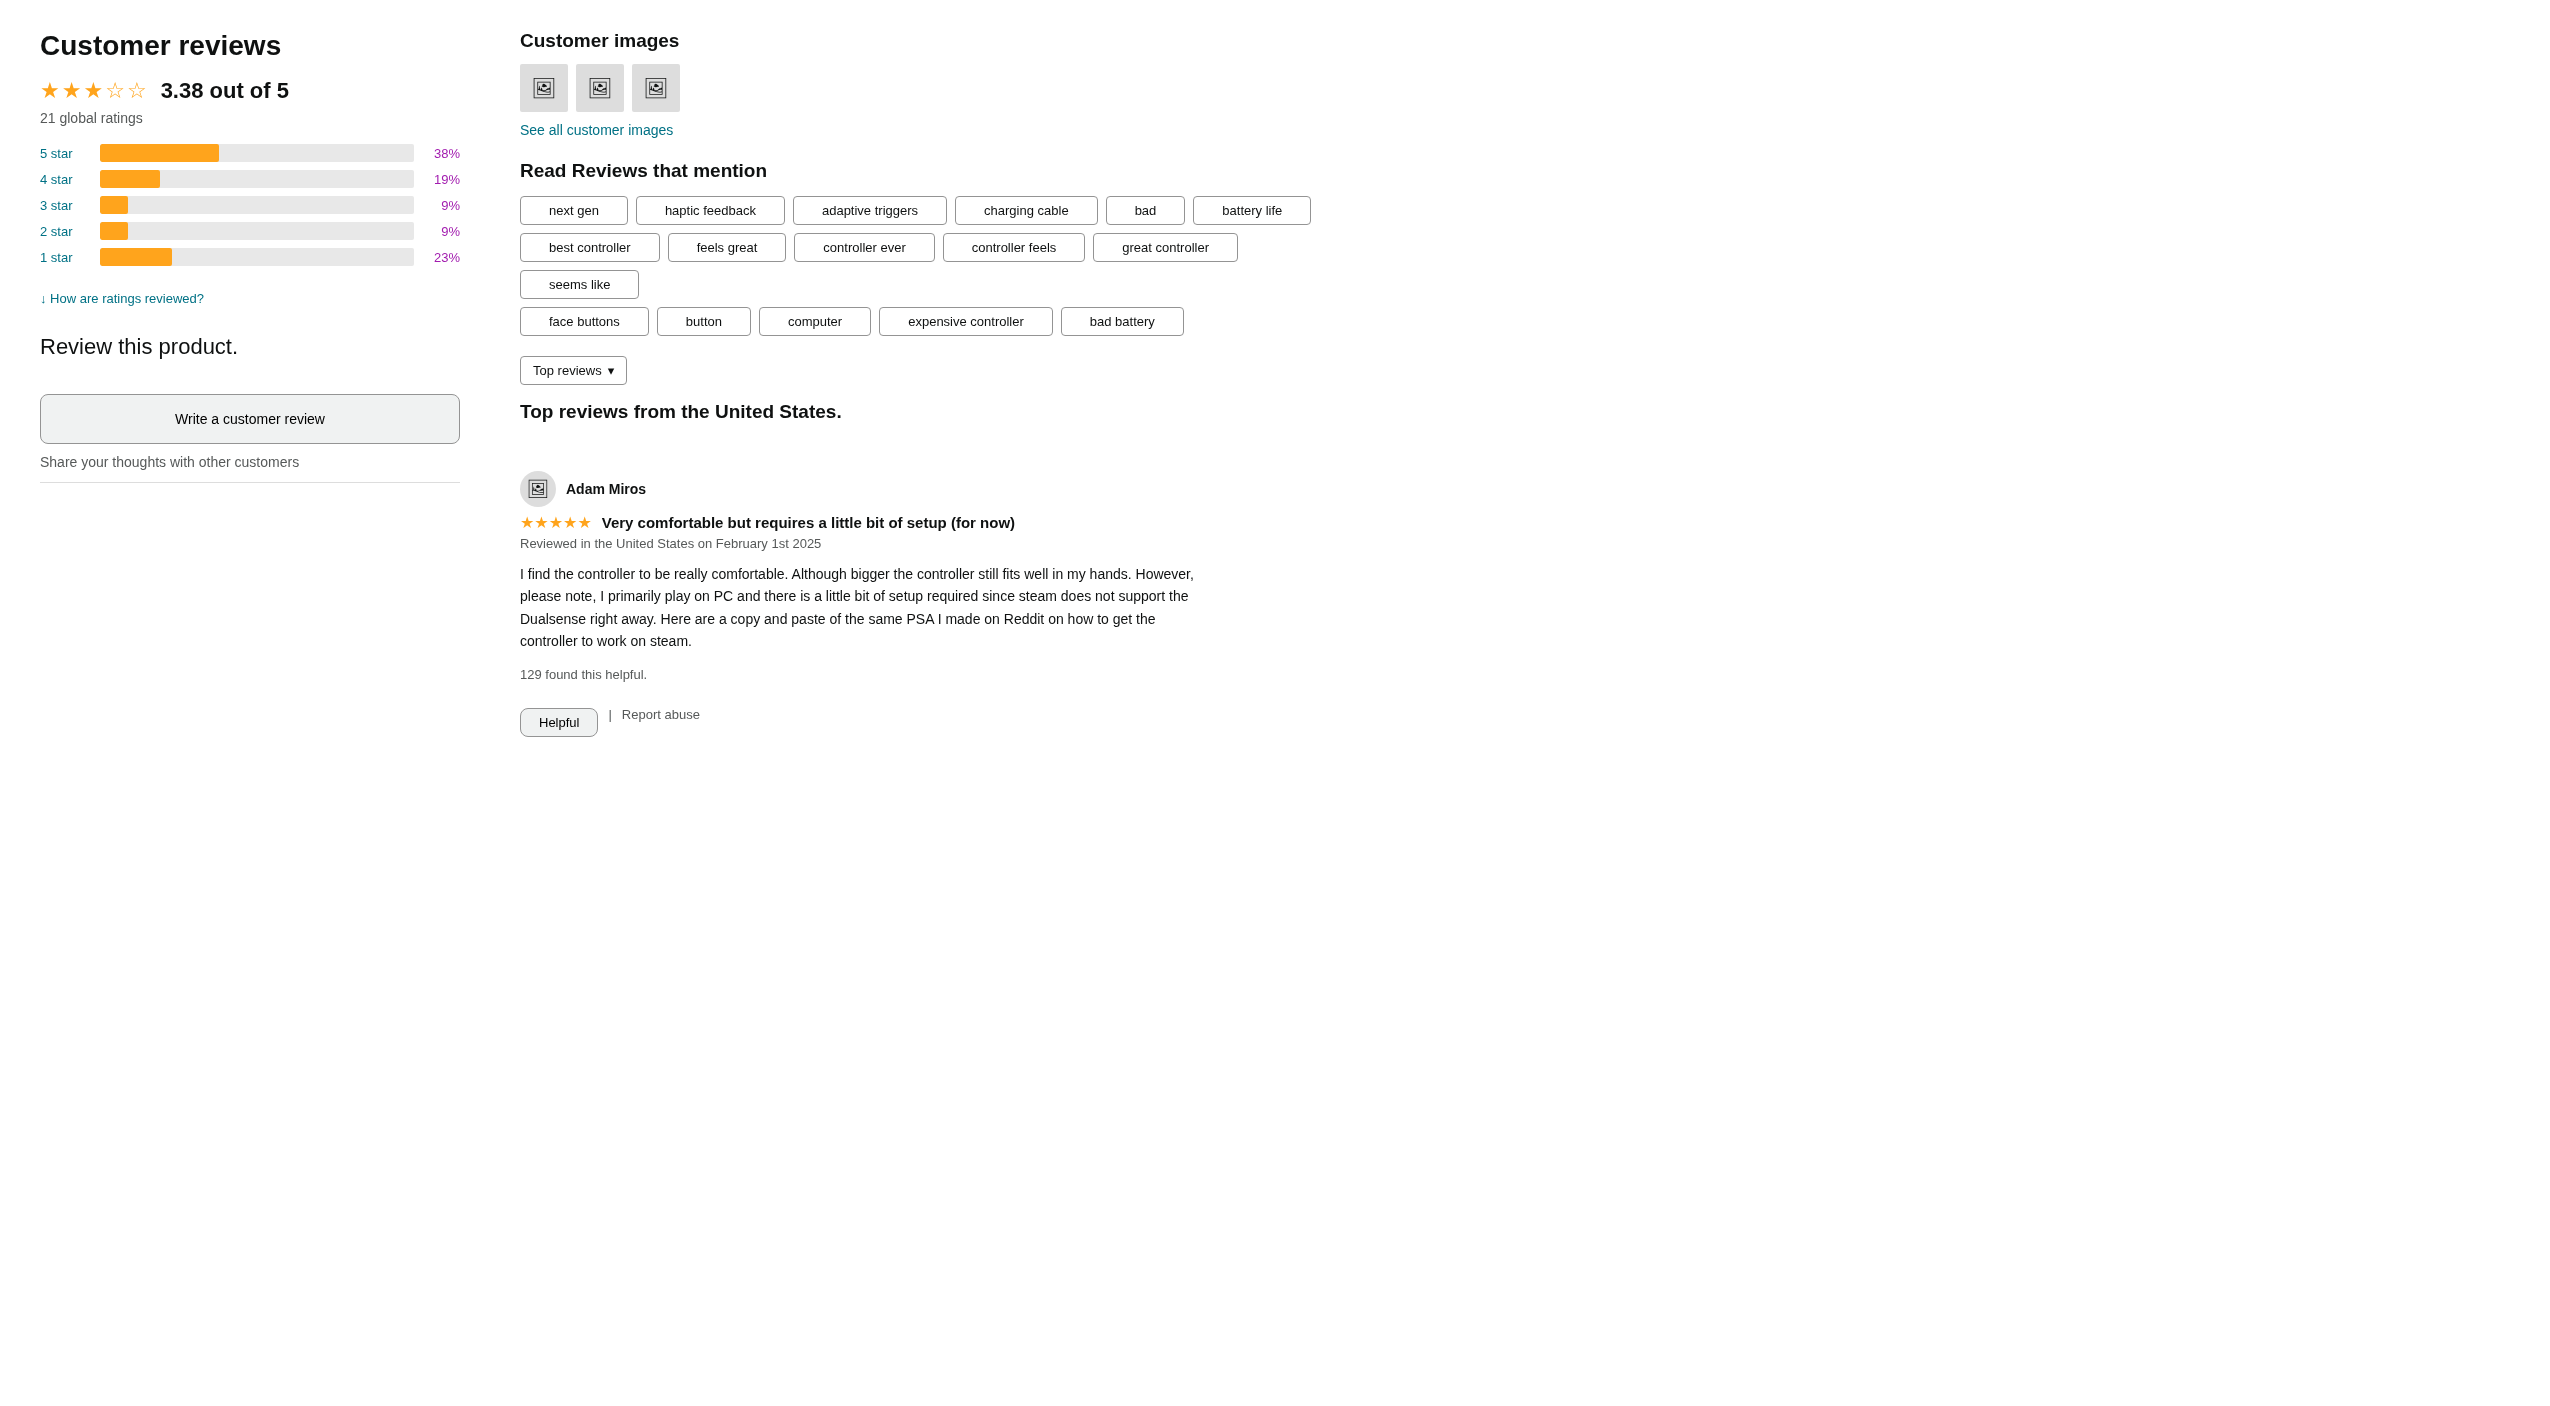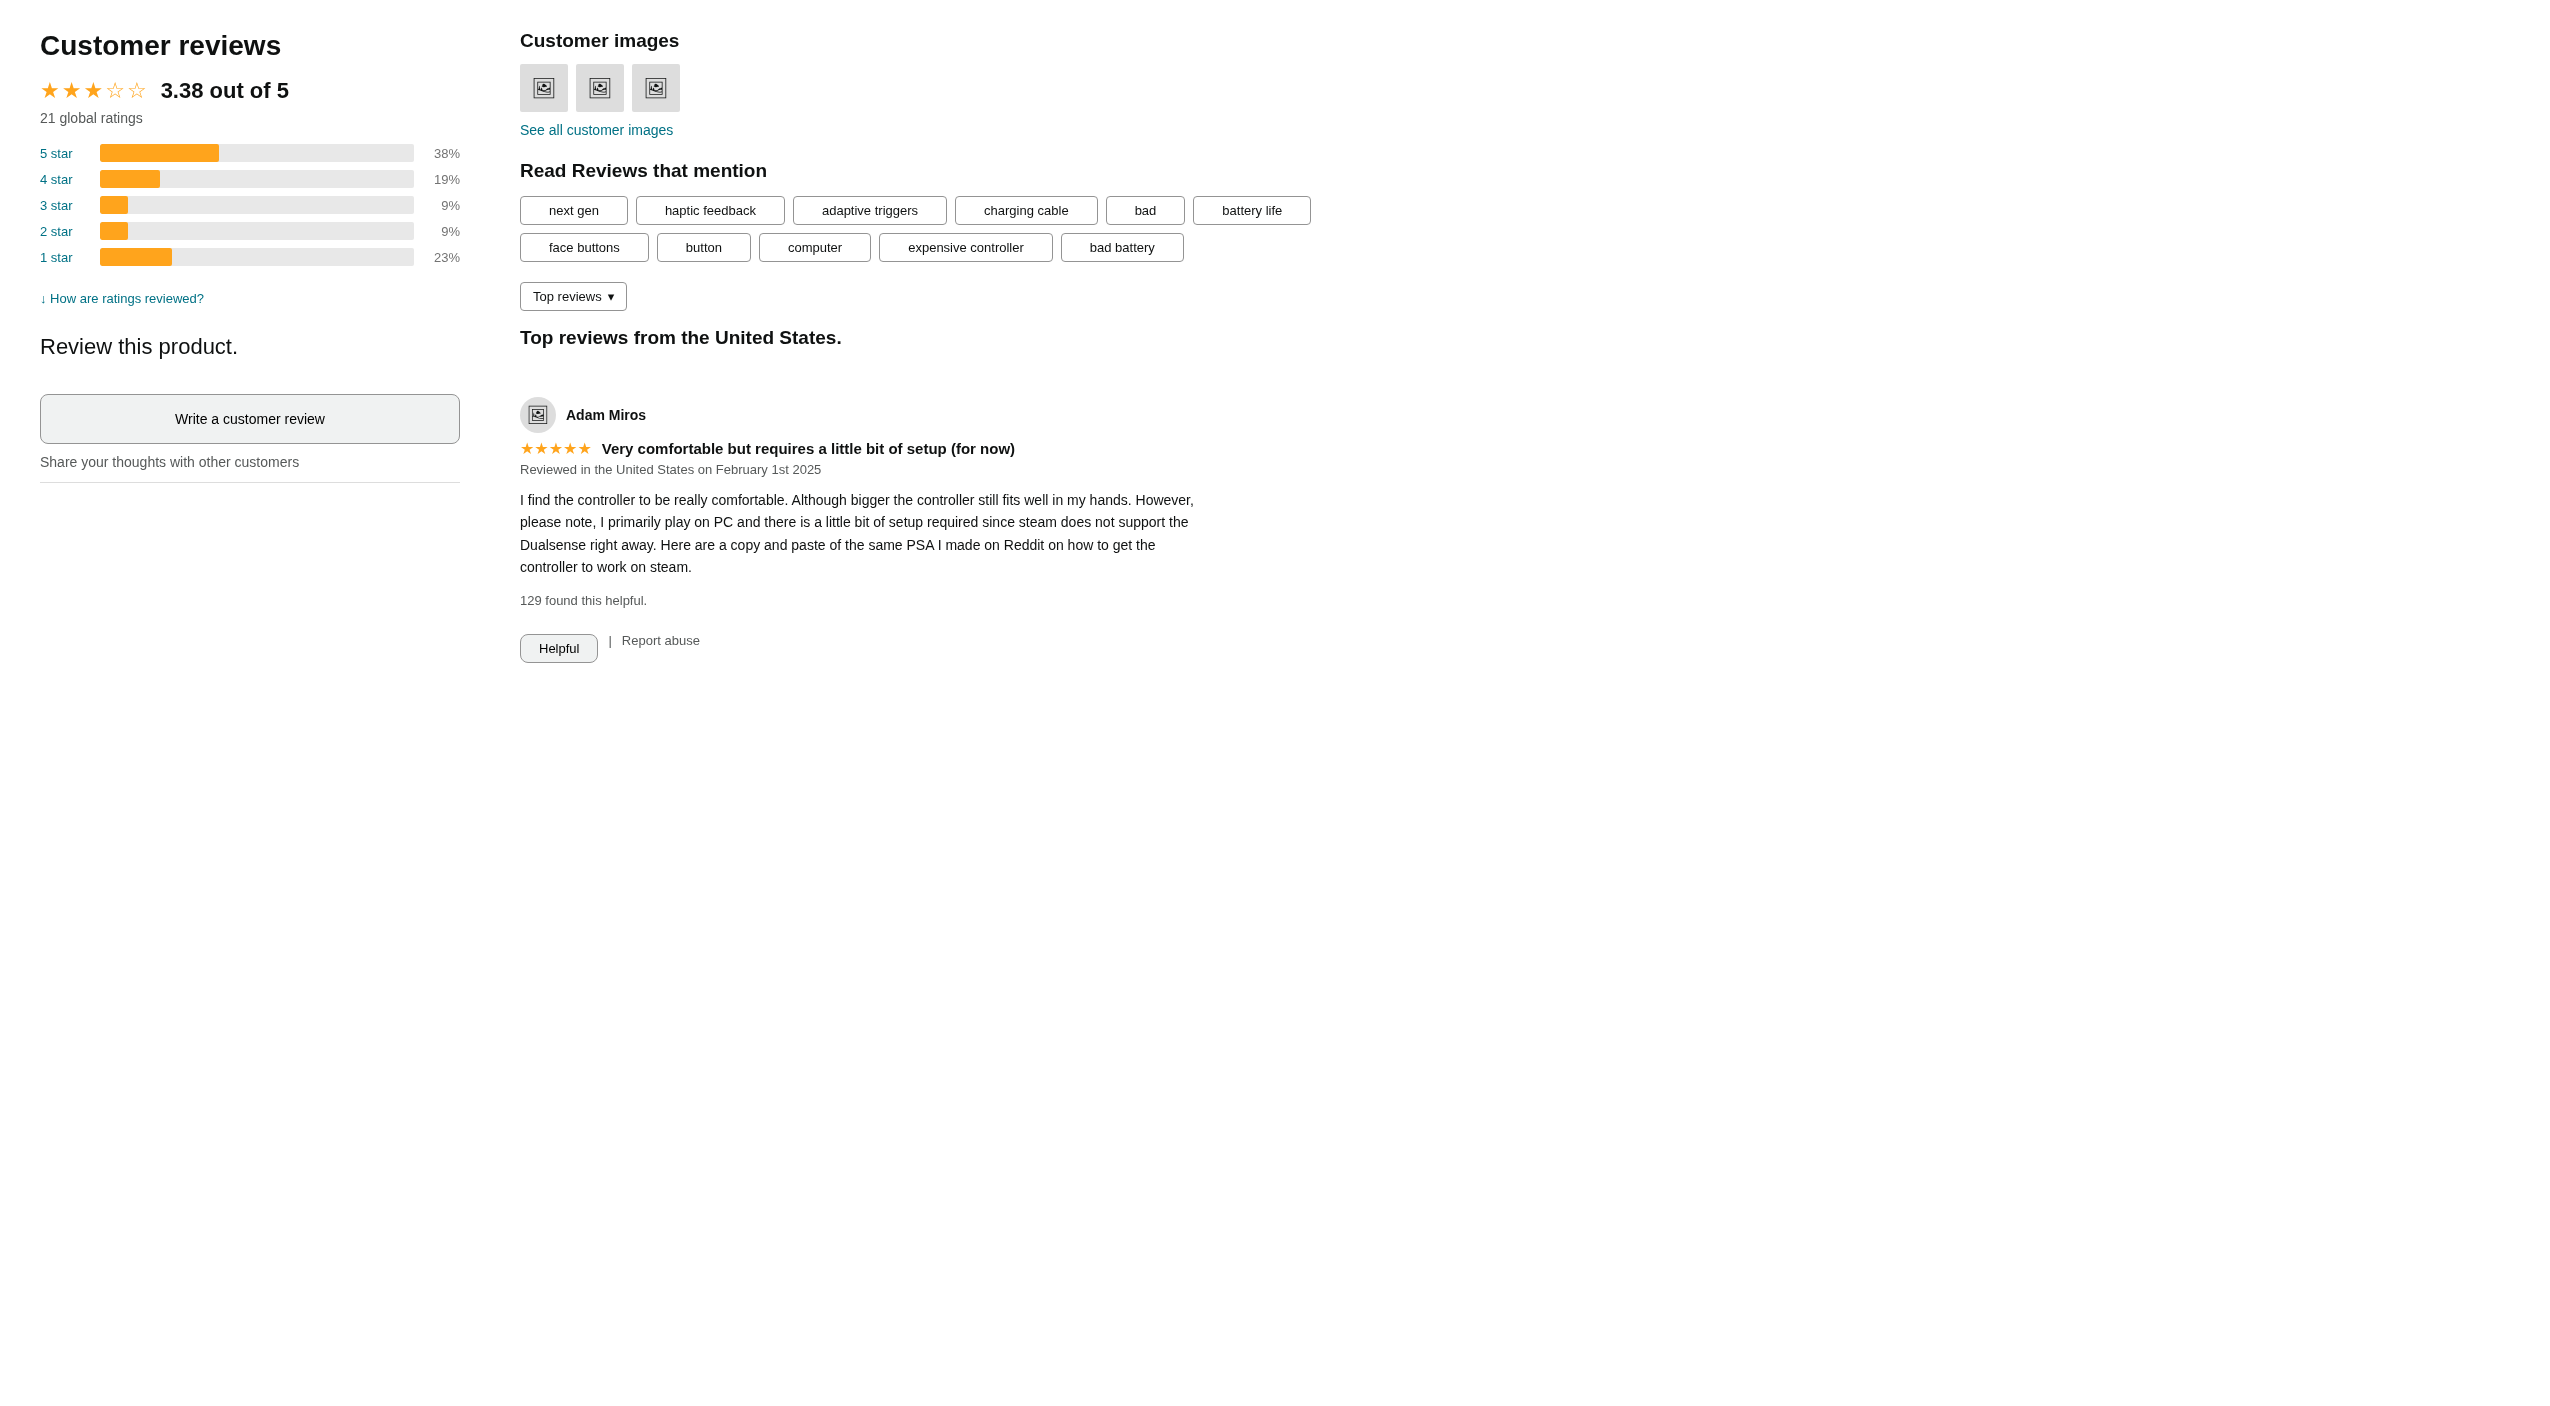--- a/index.html
+++ b/index.html
@@ -61,21 +61,21 @@
       border-radius: 2px;
       overflow: hidden;
     }
     .bar-fill {
       height: 100%;
       background: #FFA41C;
       border-radius: 2px;
     }
     .bar-pct {
       font-size: 13px;
-      color: #737373;
+      color: #a21caf;
       width: 36px;
       text-align: right;
       flex-shrink: 0;
     }
     .ratings-faq {
       margin-top: 24px;
       margin-bottom: 28px;
     }
     .ratings-faq a {
       color: #007185;
@@ -361,20 +361,28 @@
 
       <div class="tags-row">
         <button class="tag-chip">next gen</button>
         <button class="tag-chip">haptic feedback</button>
         <button class="tag-chip">adaptive triggers</button>
         <button class="tag-chip">charging cable</button>
         <button class="tag-chip">bad</button>
         <button class="tag-chip">battery life</button>
       </div>
 
+      <div class="tags-row">
+        <button class="tag-chip">best controller</button>
+        <button class="tag-chip">feels great</button>
+        <button class="tag-chip">controller ever</button>
+        <button class="tag-chip">controller feels</button>
+        <button class="tag-chip">great controller</button>
+        <button class="tag-chip">seems like</button>
+      </div>
 
       <div class="tags-row">
         <button class="tag-chip">face buttons</button>
         <button class="tag-chip">button</button>
         <button class="tag-chip">computer</button>
         <button class="tag-chip">expensive controller</button>
         <button class="tag-chip">bad battery</button>
       </div>
     </div>
 

